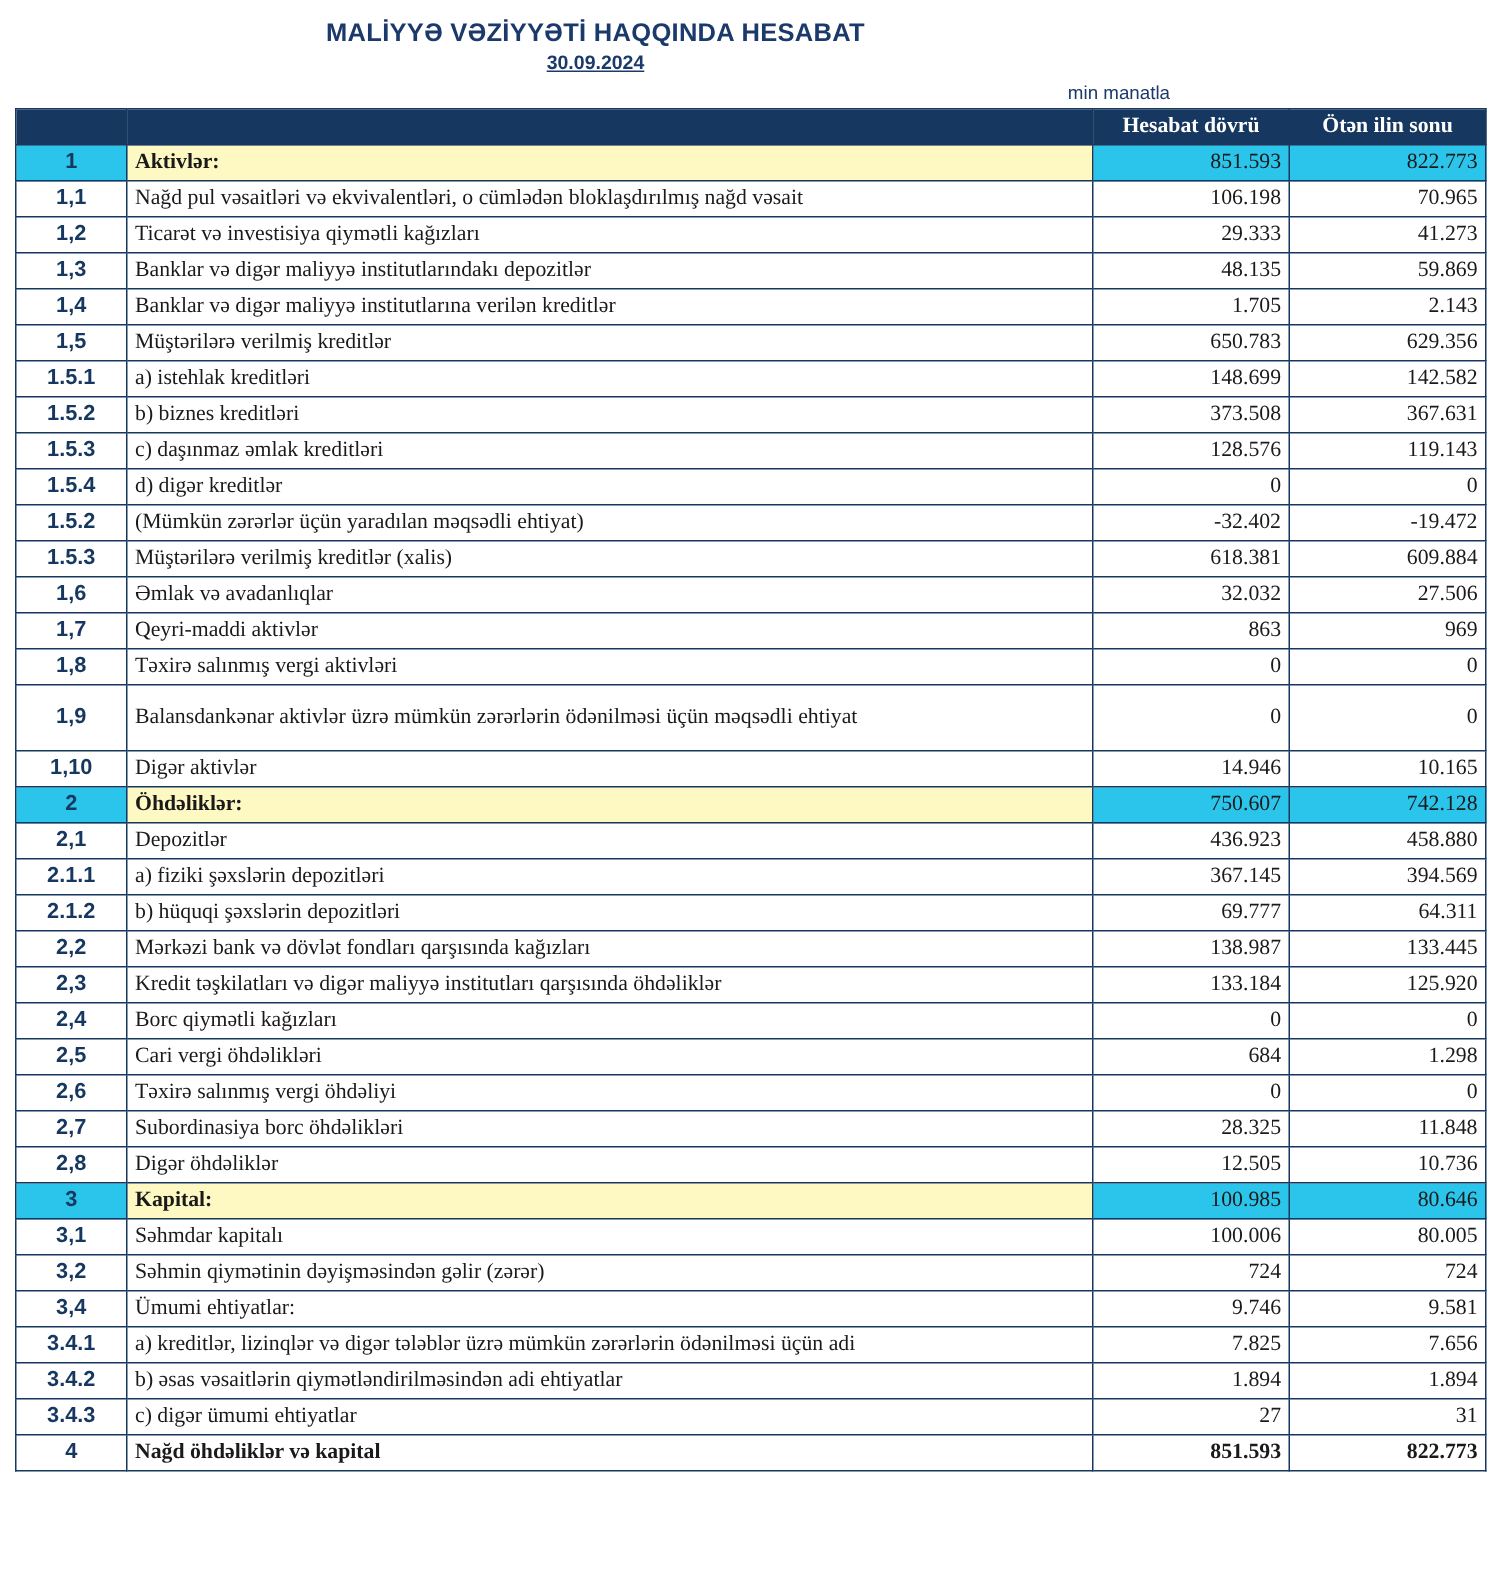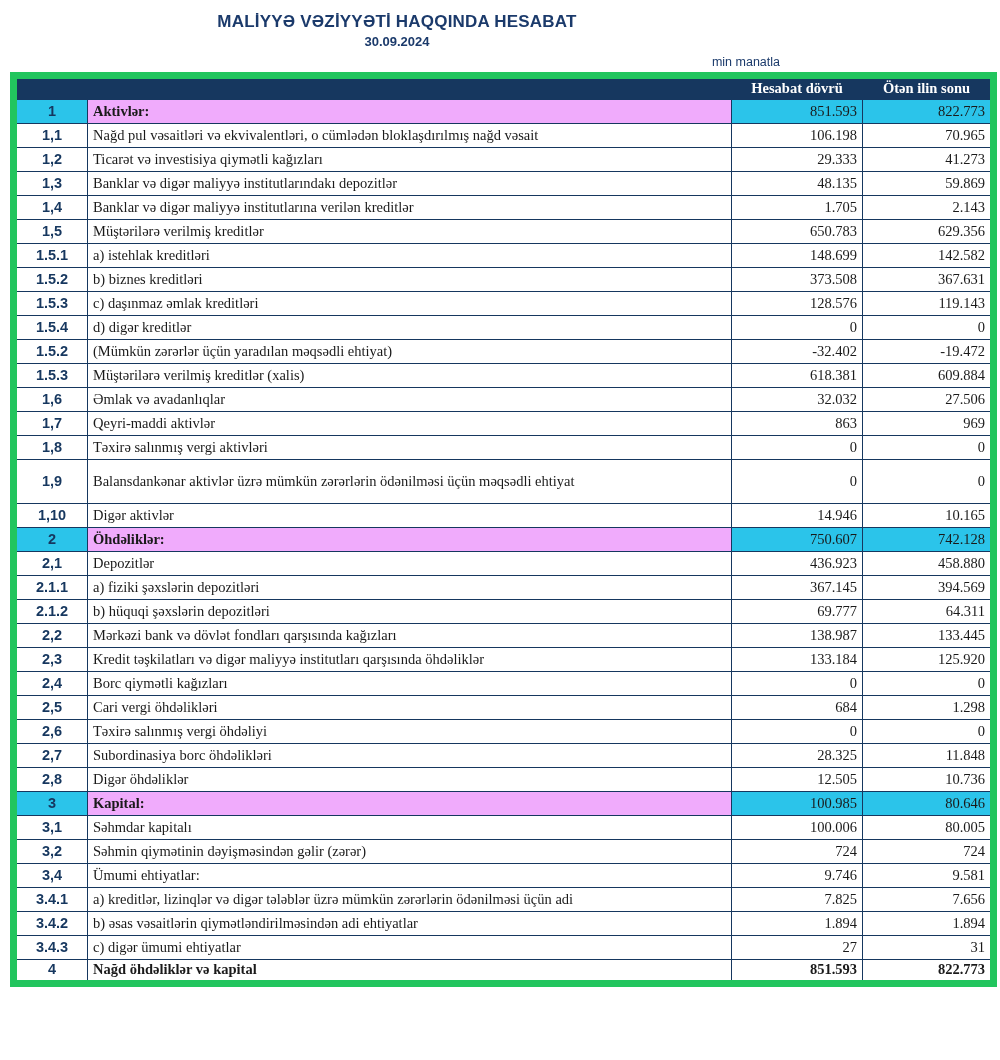--- a/index.html
+++ b/index.html
@@ -29,35 +29,36 @@
     color: #1b3a6b;
     margin: 4px 0 2px 0;
   }
   .doc-date {
     text-align: center;
     font-family: "Liberation Sans", sans-serif;
     font-weight: bold;
     font-size: 13px;
     color: #1b3a6b;
     margin-bottom: 6px;
+    text-decoration: underline;
   }
   .units {
     text-align: right;
     font-family: "Liberation Sans", sans-serif;
     font-weight: normal;
     font-size: 12.5px;
     color: #1b3a6b;
     padding-right: 4px;
     margin-bottom: 3px;
   }
   table.report {
     border-collapse: collapse;
     width: 980px;
     table-layout: fixed;
-    border: 7px solid #22c55e;
+    border: 1px solid #22c55e;
   }
   table.report col.c-num { width: 74px; }
   table.report col.c-name { width: 644px; }
   table.report col.c-v1 { width: 131px; }
   table.report col.c-v2 { width: 131px; }
 
   table.report th, table.report td {
     border: 1px solid #16375f;
     padding: 1px 5px;
     font-size: 14.5px;
@@ -97,21 +98,21 @@
   }
   tr.section td.val {
     background: #2bc4ea;
     font-weight: normal;
   }
   tr.section td.num {
     background: #2bc4ea;
     color: #16375f;
   }
   tr.section td.name {
-    background: #f0abfc;
+    background: #fef9c3;
   }
   tr.total td {
     font-weight: bold;
   }
   tr.total td.num { background: #ffffff; }
   tr.tall td { height: 44px; }
 </style>
 </head>
 <body>
 

